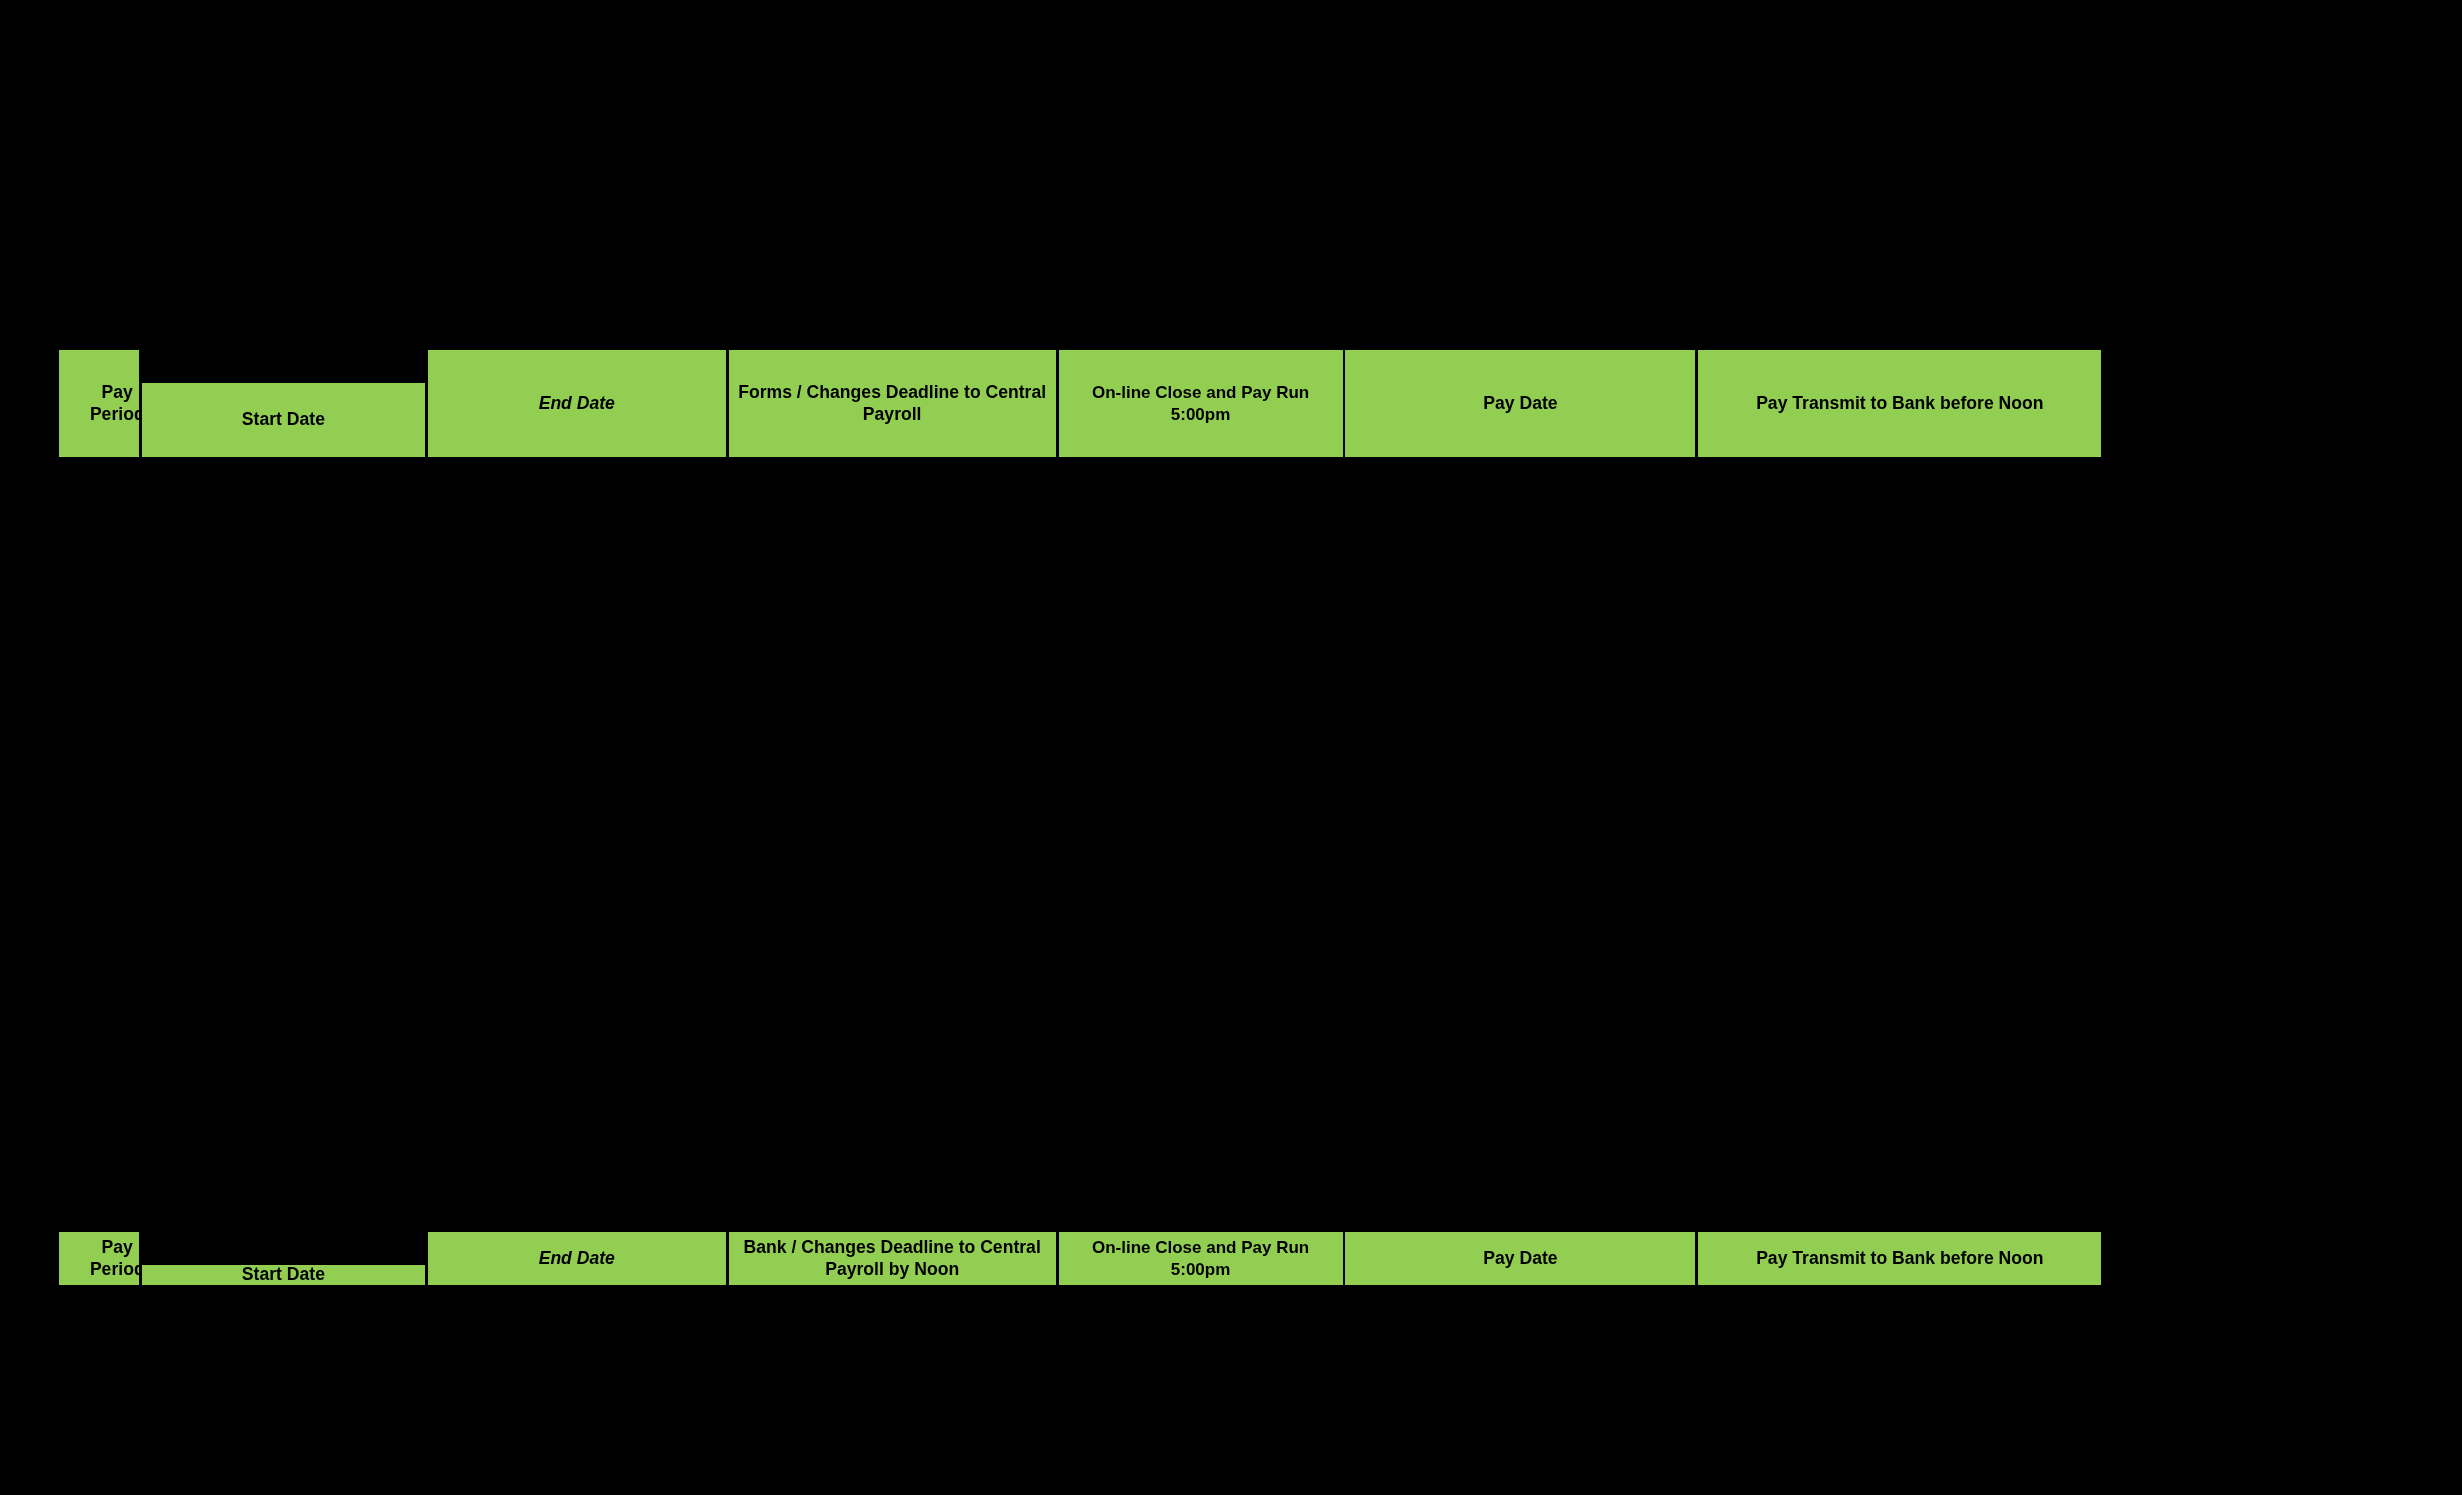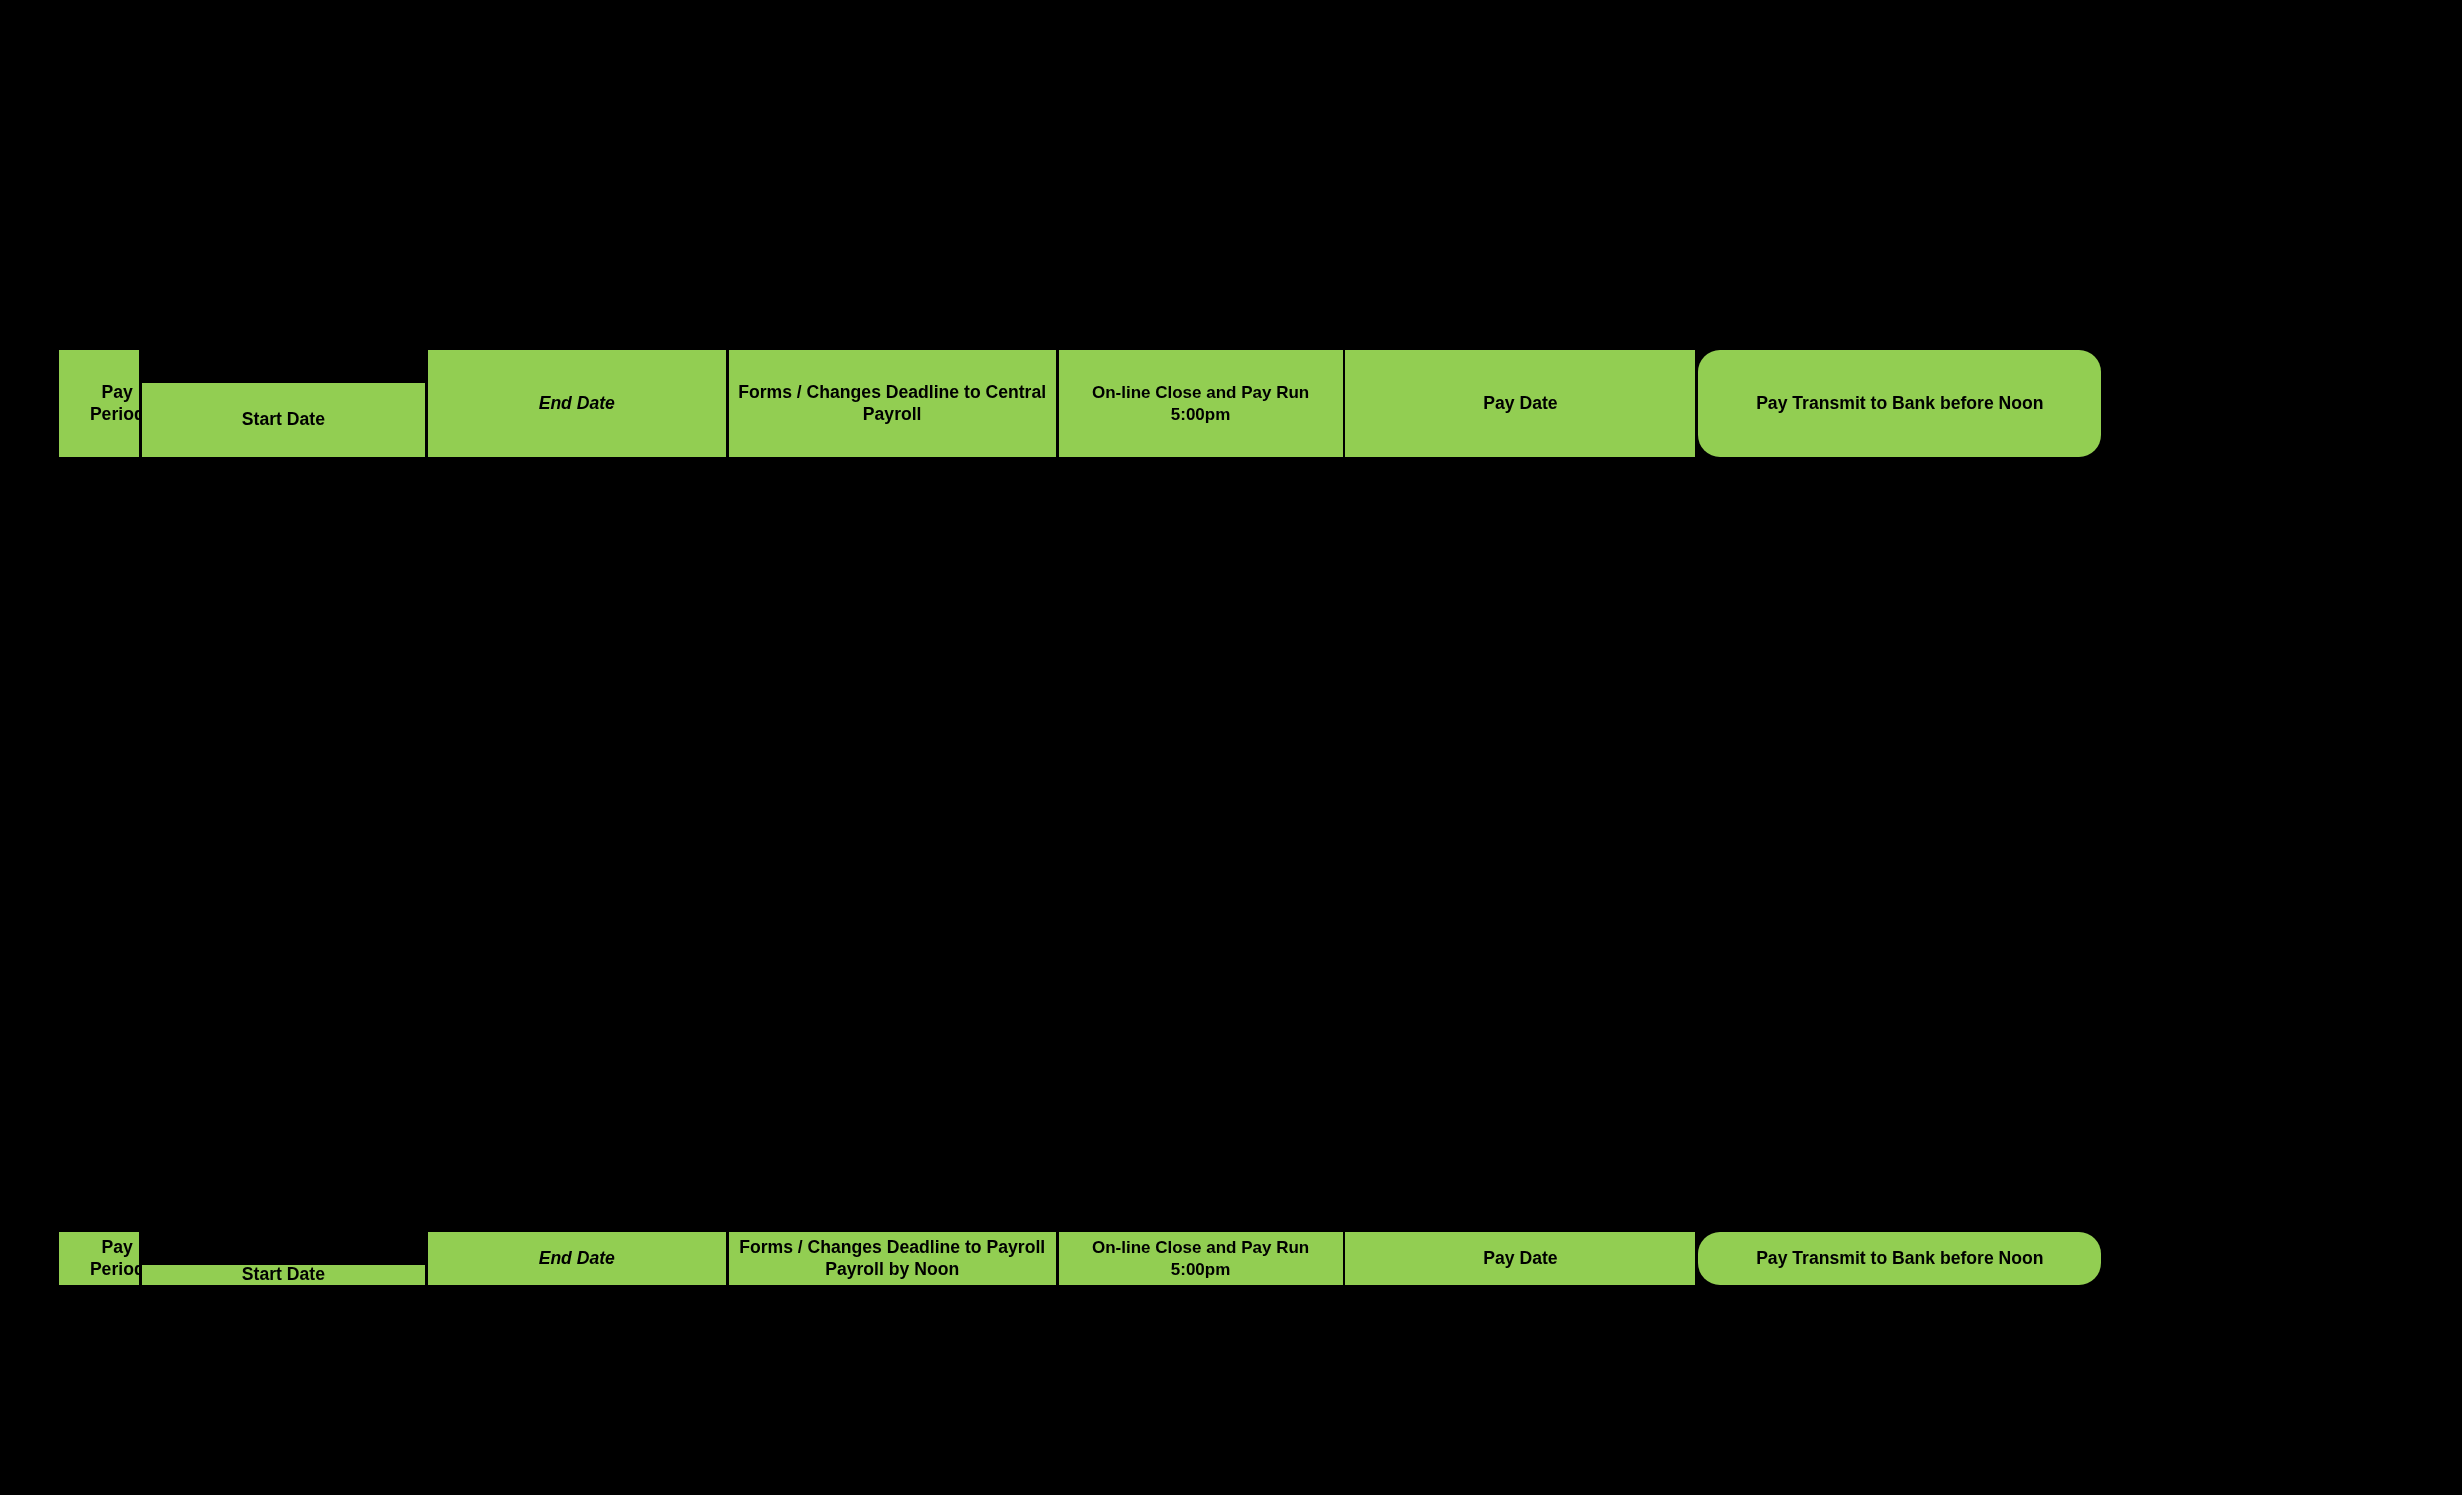--- a/index.html
+++ b/index.html
@@ -47,21 +47,20 @@
     font-weight: bold;
     line-height: 1.25;
     box-sizing: border-box;
     padding: 0 3.5px;
     overflow: hidden;
     flex: 0 0 auto;
     margin-right: 2.9px;
   }
   .header-cell:last-child {
     margin-right: 0;
-    border-radius: 22px;
   }
 
   
   .col-pay-period    { width: 80px; padding-left: 40px; }
   .col-start-date    { width: 283px; margin-top: 33px; }
   .col-end-date      { width: 298px; font-style: italic; }
   .col-forms         { width: 327px; }
   .col-online-close  { width: 284px; }
   .col-pay-date      { width: 350px; }
   .col-transmit      { width: 403px; }
@@ -94,21 +93,21 @@
 </div>
 
 <div class="header-table" id="payroll-header-table-bottom">
 
   <div class="header-cell col-pay-period">Pay<br>Period</div>
 
   <div class="header-cell col-start-date">Start Date</div>
 
   <div class="header-cell col-end-date">End Date</div>
 
-  <div class="header-cell col-forms">Forms / Changes Deadline to Payroll Payroll by Noon</div>
+  <div class="header-cell col-forms">Bank / Changes Deadline to Central Payroll by Noon</div>
 
   <div class="header-cell col-online-close">On-line Close and Pay Run 5:00pm</div>
 
   <div class="header-cell col-pay-date">Pay Date</div>
 
   <div class="header-cell col-transmit">Pay Transmit to Bank before Noon</div>
 </div>
 
 
 </body></html>

